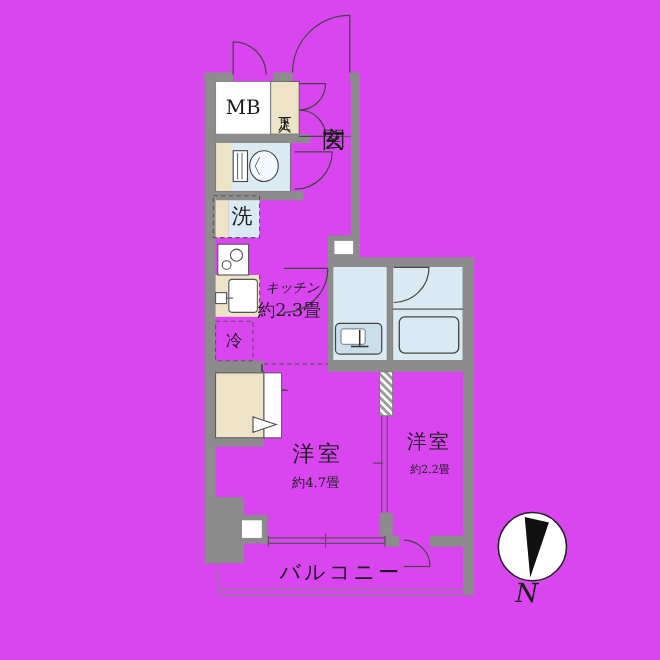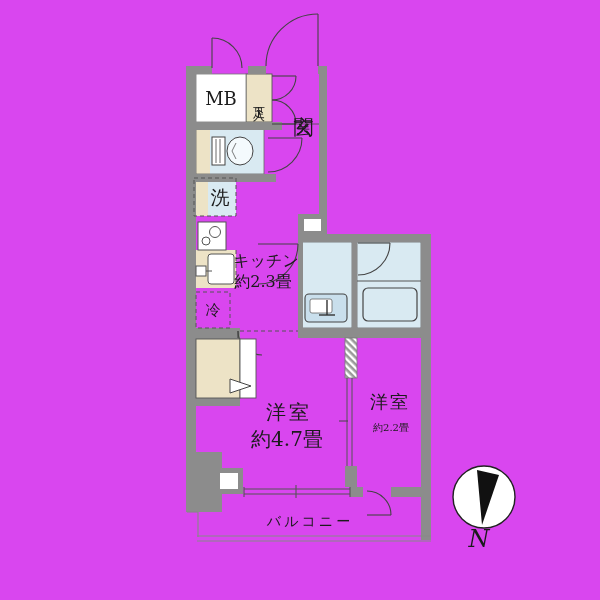--- a/index.html
+++ b/index.html
@@ -6,28 +6,28 @@
   .stage{position:relative;width:600px;height:600px;background:#d946ef;overflow:hidden;
          font-family:"DejaVu Serif","Liberation Serif",serif;color:#1b1b1b;}
   .plan-svg{position:absolute;left:0;top:0;}
   .label{position:absolute;transform:translate(-50%,-50%);white-space:nowrap;
          color:#1b1b1b;line-height:1;}
   .v{writing-mode:vertical-rl;text-orientation:upright;transform:translate(-50%,-50%);}
   .lbl-mb{left:221px;top:99px;font-size:18px;}
   .lbl-shoe{left:259px;top:98px;font-size:12px;letter-spacing:1px;}
   .lbl-genkan{left:304px;top:102px;font-size:20px;letter-spacing:2px;}
   .lbl-wash{left:220px;top:197px;font-size:19px;}
-  .lbl-kitchen{left:266px;top:261px;font-size:16px;}
+  .lbl-kitchen{left:266px;top:261px;font-size:12px;font-style:italic;}
   .lbl-kitchen-size{left:263px;top:282px;font-size:16px;}
   .lbl-fridge{left:213px;top:310px;font-size:15px;}
   .lbl-room-main{left:289px;top:412px;font-size:20px;letter-spacing:3px;}
-  .lbl-room-main-size{left:287px;top:439px;font-size:20px;}
+  .lbl-room-main-size{left:287px;top:439px;font-size:12px;}
   .lbl-room-sub{left:390px;top:402px;font-size:18px;letter-spacing:2px;}
   .lbl-room-sub-size{left:391px;top:428px;font-size:10px;}
-  .lbl-balcony{left:310px;top:521px;font-size:14px;letter-spacing:3px;}
+  .lbl-balcony{left:310px;top:521px;font-size:19px;letter-spacing:3px;}
   .lbl-north{left:479px;top:539px;font-size:24px;font-style:italic;}
 </style>
 </head>
 <body>
 
 <div class="stage">
 
 <svg class="plan-svg" width="600" height="600" viewBox="0 0 600 600">
   <defs>
     <pattern id="hatch" width="5" height="5" patternUnits="userSpaceOnUse" patternTransform="rotate(45)">

